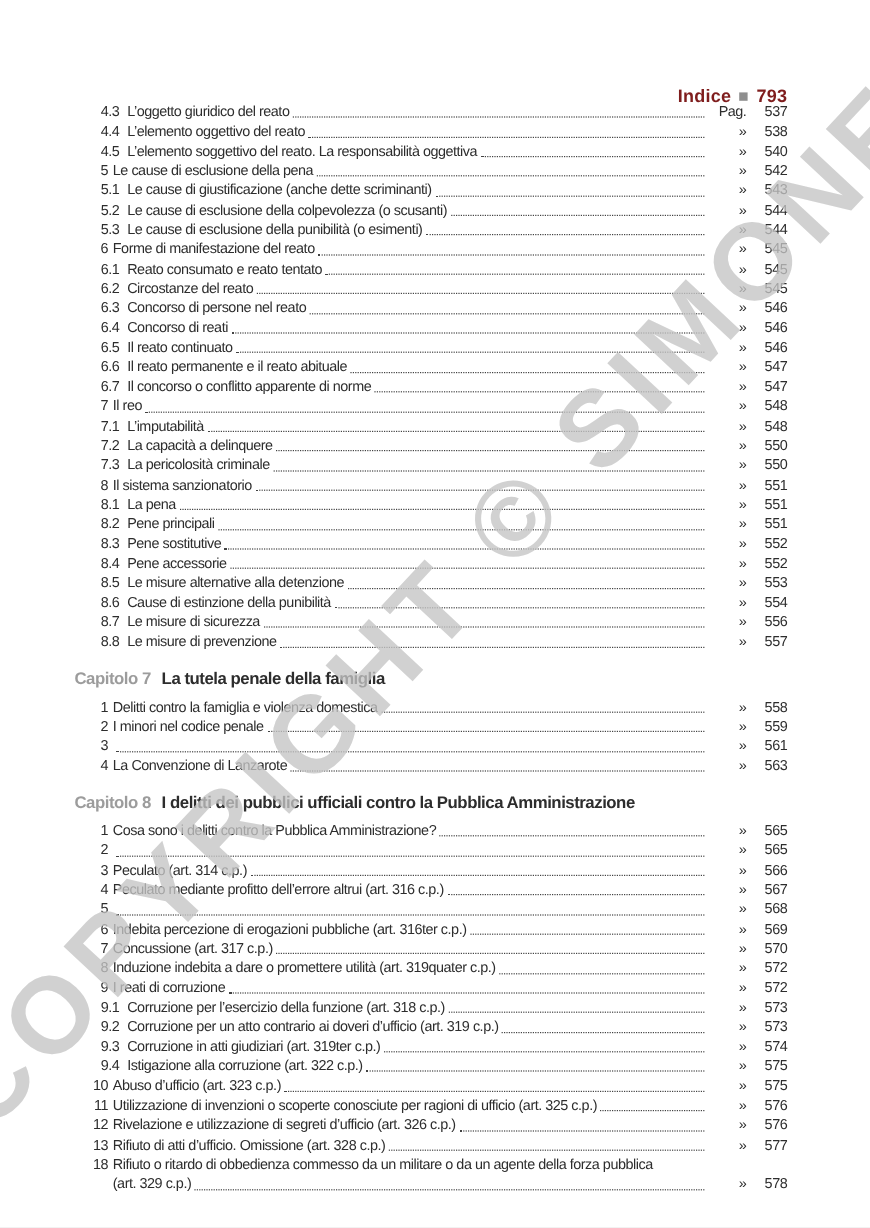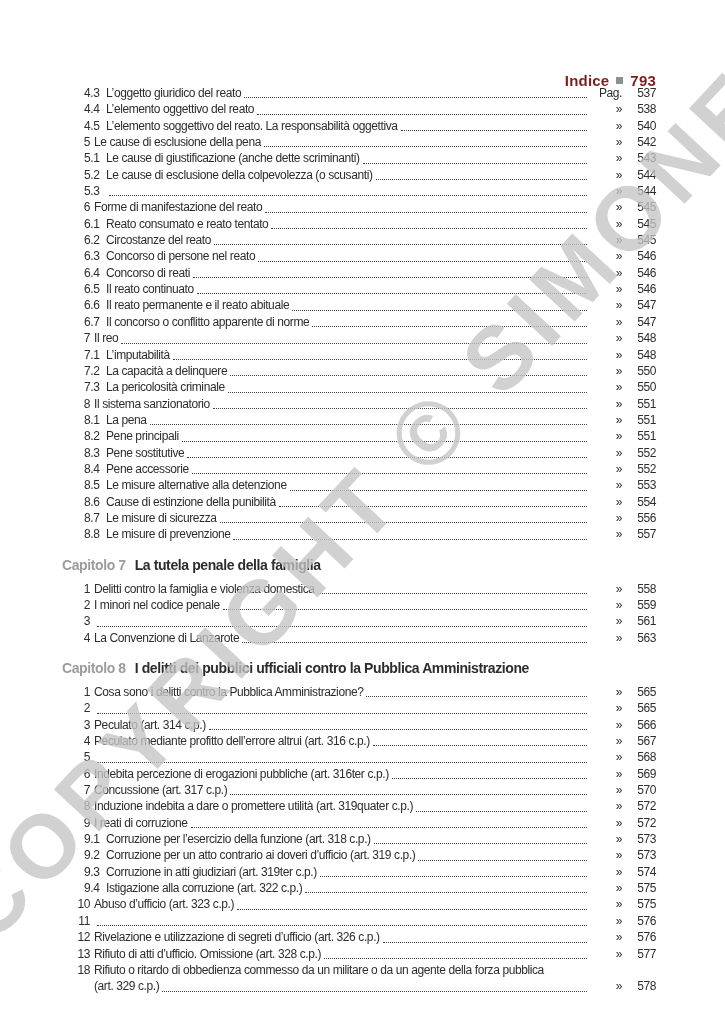--- a/index.html
+++ b/index.html
@@ -93,20 +93,21 @@
       </div>
       <div class="row lvl2">
         <span class="num">5.2</span>
         <span class="title">Le cause di esclusione della colpevolezza (o scusanti)</span>
         <span class="leader"></span>
         <span class="ref">»</span>
         <span class="pg">544</span>
       </div>
       <div class="row lvl2">
         <span class="num">5.3</span>
+        <span class="title">Le cause di esclusione della punibilità (o esimenti)</span>
         <span class="leader"></span>
         <span class="ref">»</span>
         <span class="pg">544</span>
       </div>
       <div class="row">
         <span class="num">6</span>
         <span class="title">Forme di manifestazione del reato</span>
         <span class="leader"></span>
         <span class="ref">»</span>
         <span class="pg">545</span>
@@ -371,20 +372,21 @@
       </div>
       <div class="row">
         <span class="num">10</span>
         <span class="title">Abuso d’ufficio (art. 323 c.p.)</span>
         <span class="leader"></span>
         <span class="ref">»</span>
         <span class="pg">575</span>
       </div>
       <div class="row">
         <span class="num">11</span>
+        <span class="title">Utilizzazione di invenzioni o scoperte conosciute per ragioni di ufficio (art. 325 c.p.)</span>
         <span class="leader"></span>
         <span class="ref">»</span>
         <span class="pg">576</span>
       </div>
       <div class="row">
         <span class="num">12</span>
         <span class="title">Rivelazione e utilizzazione di segreti d’ufficio (art. 326 c.p.)</span>
         <span class="leader"></span>
         <span class="ref">»</span>
         <span class="pg">576</span>

